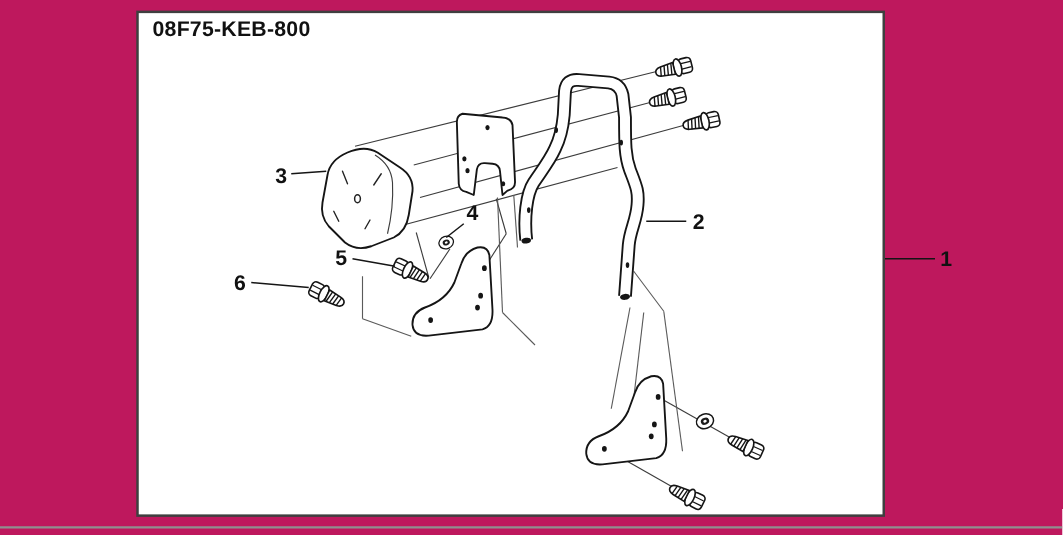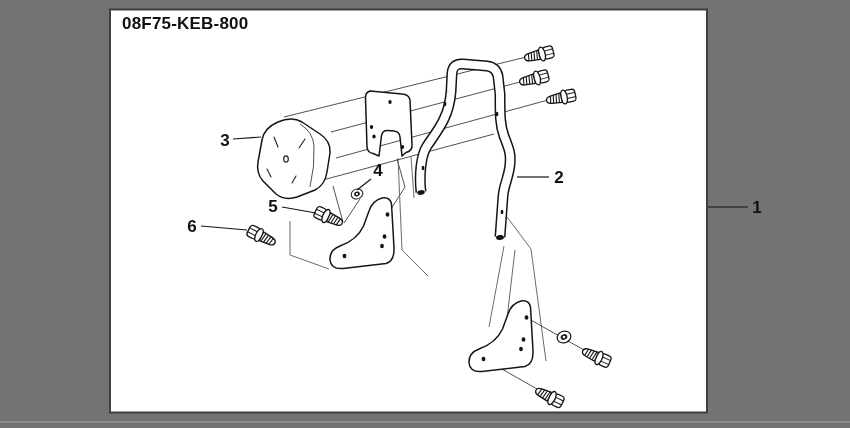--- a/index.html
+++ b/index.html
@@ -1,18 +1,18 @@
 <!DOCTYPE html>
 <html><head>
 <meta charset="utf-8">
 <style>
   html,body{margin:0;padding:0;background:#ffffff;}
   .stage{
     position:relative;width:850px;height:428px;overflow:hidden;
-    background:#737373;font-family:"Liberation Sans",sans-serif;
+    background:#be185d;font-family:"Liberation Sans",sans-serif;
   }
   .stage svg{position:absolute;left:0;top:0;display:block;}
   .callout{font-weight:bold;font-size:17px;fill:#111;}
   .title-text{font-weight:bold;font-size:17px;fill:#111;letter-spacing:0.2px;}
   .outline{fill:#ffffff;stroke:#151515;stroke-width:1.5;stroke-linejoin:round;}
   .thin{stroke:#3c3c3c;stroke-width:0.9;fill:none;}
   .phantom{stroke:#5a5a5a;stroke-width:0.9;fill:none;}
   .leader{stroke:#151515;stroke-width:1.2;fill:none;}
   .boltline{stroke:#151515;stroke-width:1.2;fill:#ffffff;stroke-linejoin:round;}
   .hole{fill:#151515;stroke:none;}

